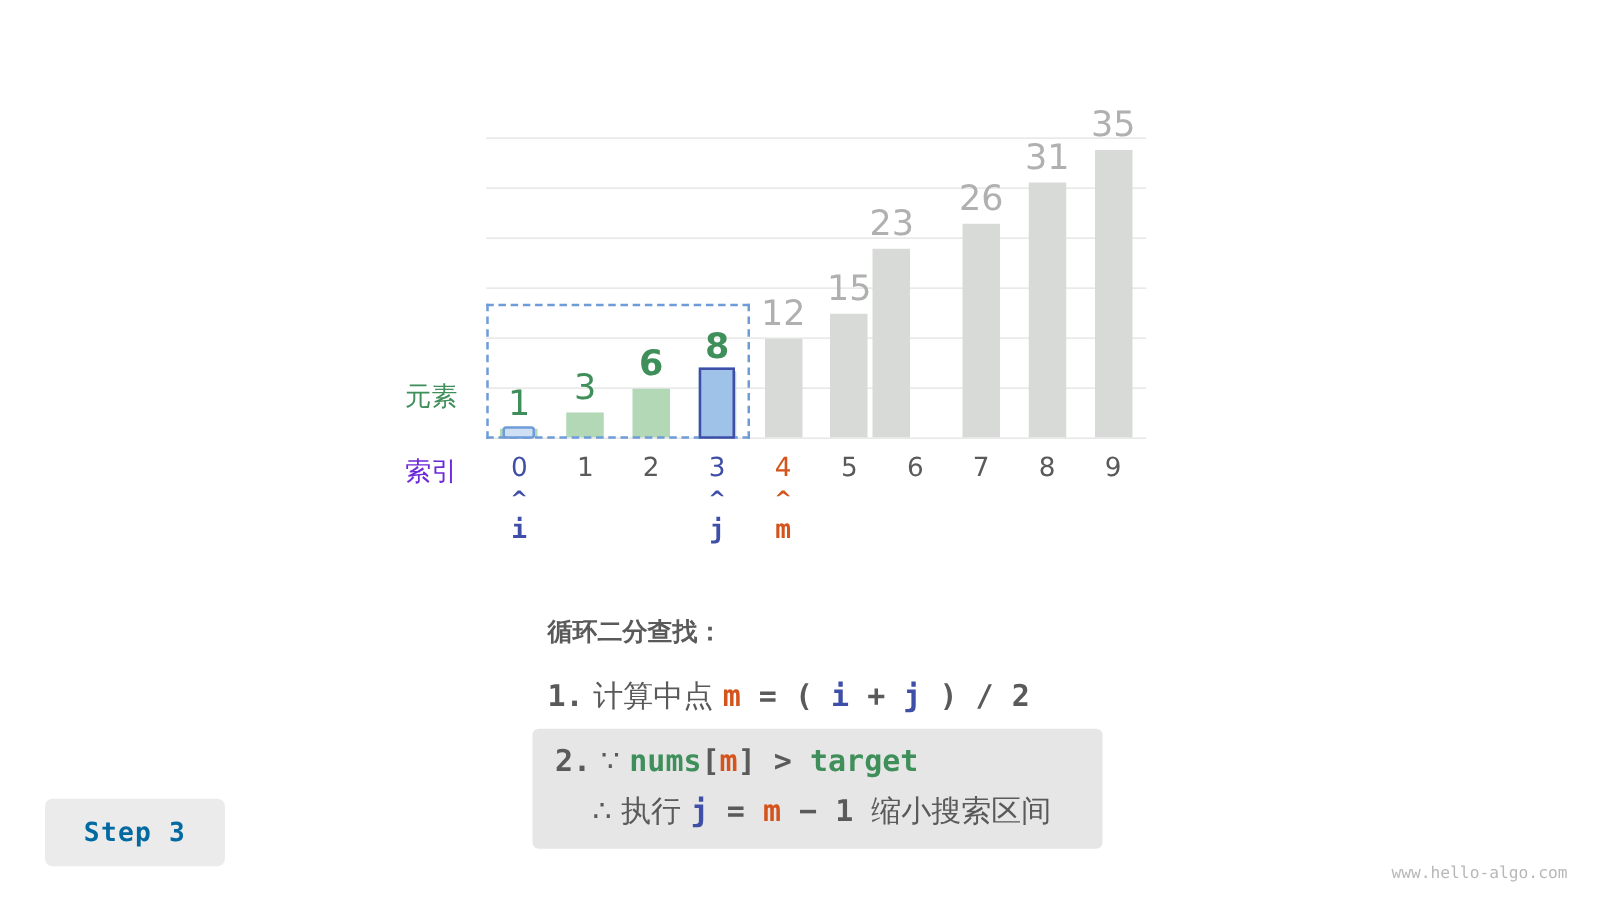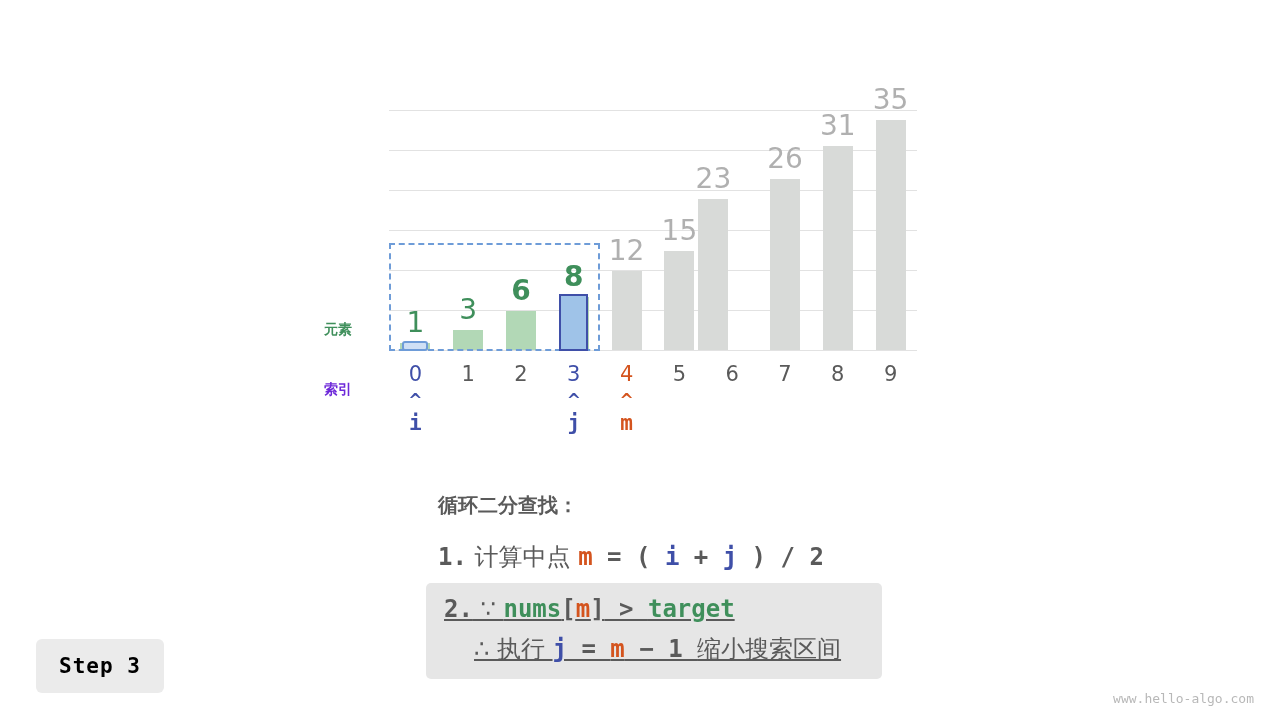--- a/index.html
+++ b/index.html
@@ -77,24 +77,23 @@
     left: 389px;
     top: 350px;
     width: 528px;
     height: 1px;
     background: #e2e2e2;
   }
 
   
   .row-label {
     position: absolute;
-    font-size: 14px;
-    font-weight: bold;
+    font-size: 21px;
+    font-weight: normal;
     white-space: nowrap;
-    margin-top: 18px;
   }
   #label-element {
     left: 324px;
     top: 303px;
     color: #3f8f5b;
   }
   #label-index {
     left: 324px;
     top: 363px;
     color: #6d28d9;
@@ -219,39 +218,38 @@
   #caption-box {
     margin-top: 6px;
     background: #e6e6e6;
     border-radius: 5px;
     padding: 12px 18px 14px 18px;
     width: 456px;
     box-sizing: border-box;
   }
   #caption-box .caption-line {
     margin-left: 0;
-    text-decoration: underline;
   }
 
   
   #step-badge {
     position: absolute;
     left: 36px;
     top: 639px;
-    width: 128px;
+    width: 144px;
     height: 54px;
     background: #ebebeb;
     border-radius: 6px;
     display: flex;
     align-items: center;
     justify-content: center;
     font-family: "DejaVu Sans Mono", monospace;
     font-size: 21px;
     font-weight: bold;
-    color: #000000;
+    color: #0369a1;
     letter-spacing: 1px;
   }
 
   
   #watermark {
     position: absolute;
     right: 26px;
     bottom: 14px;
     font-size: 13px;
     color: #b8b8b8;

